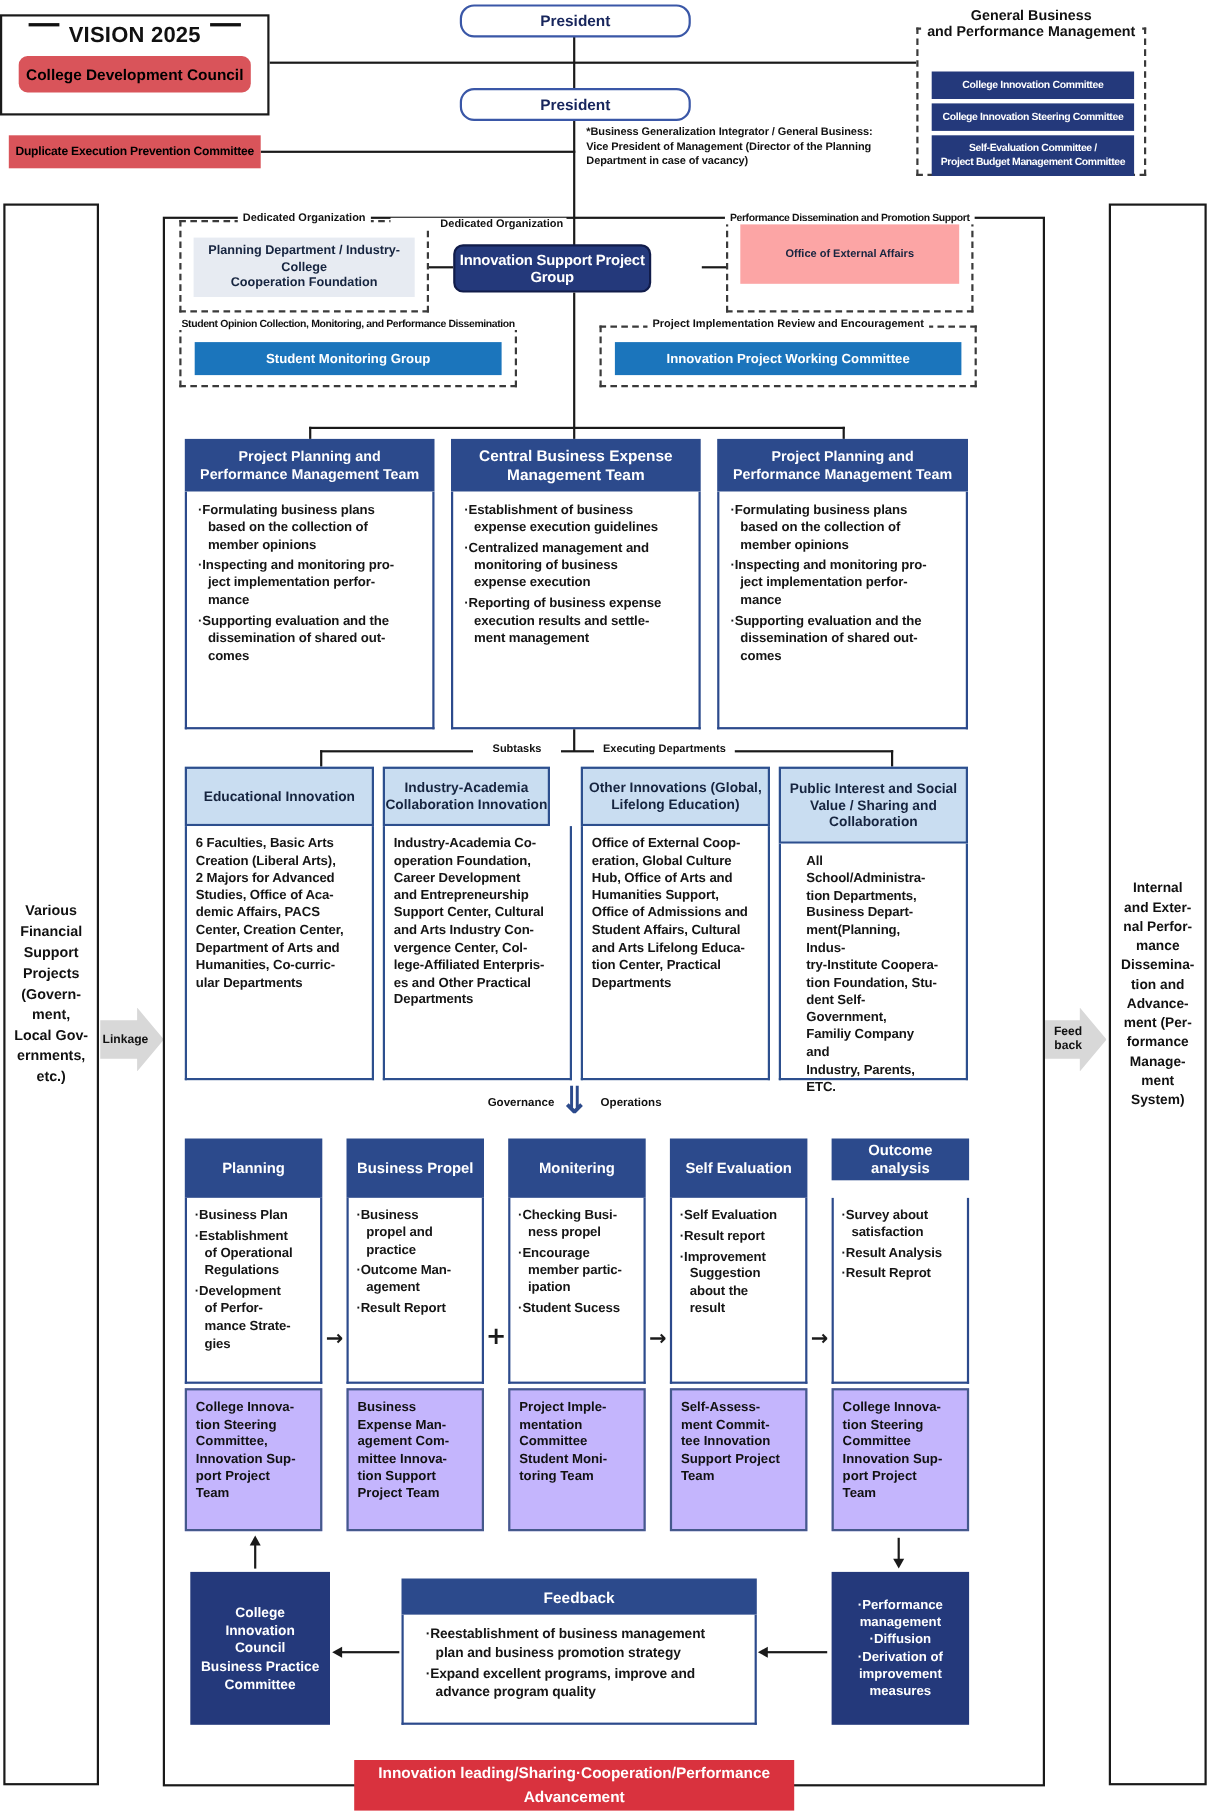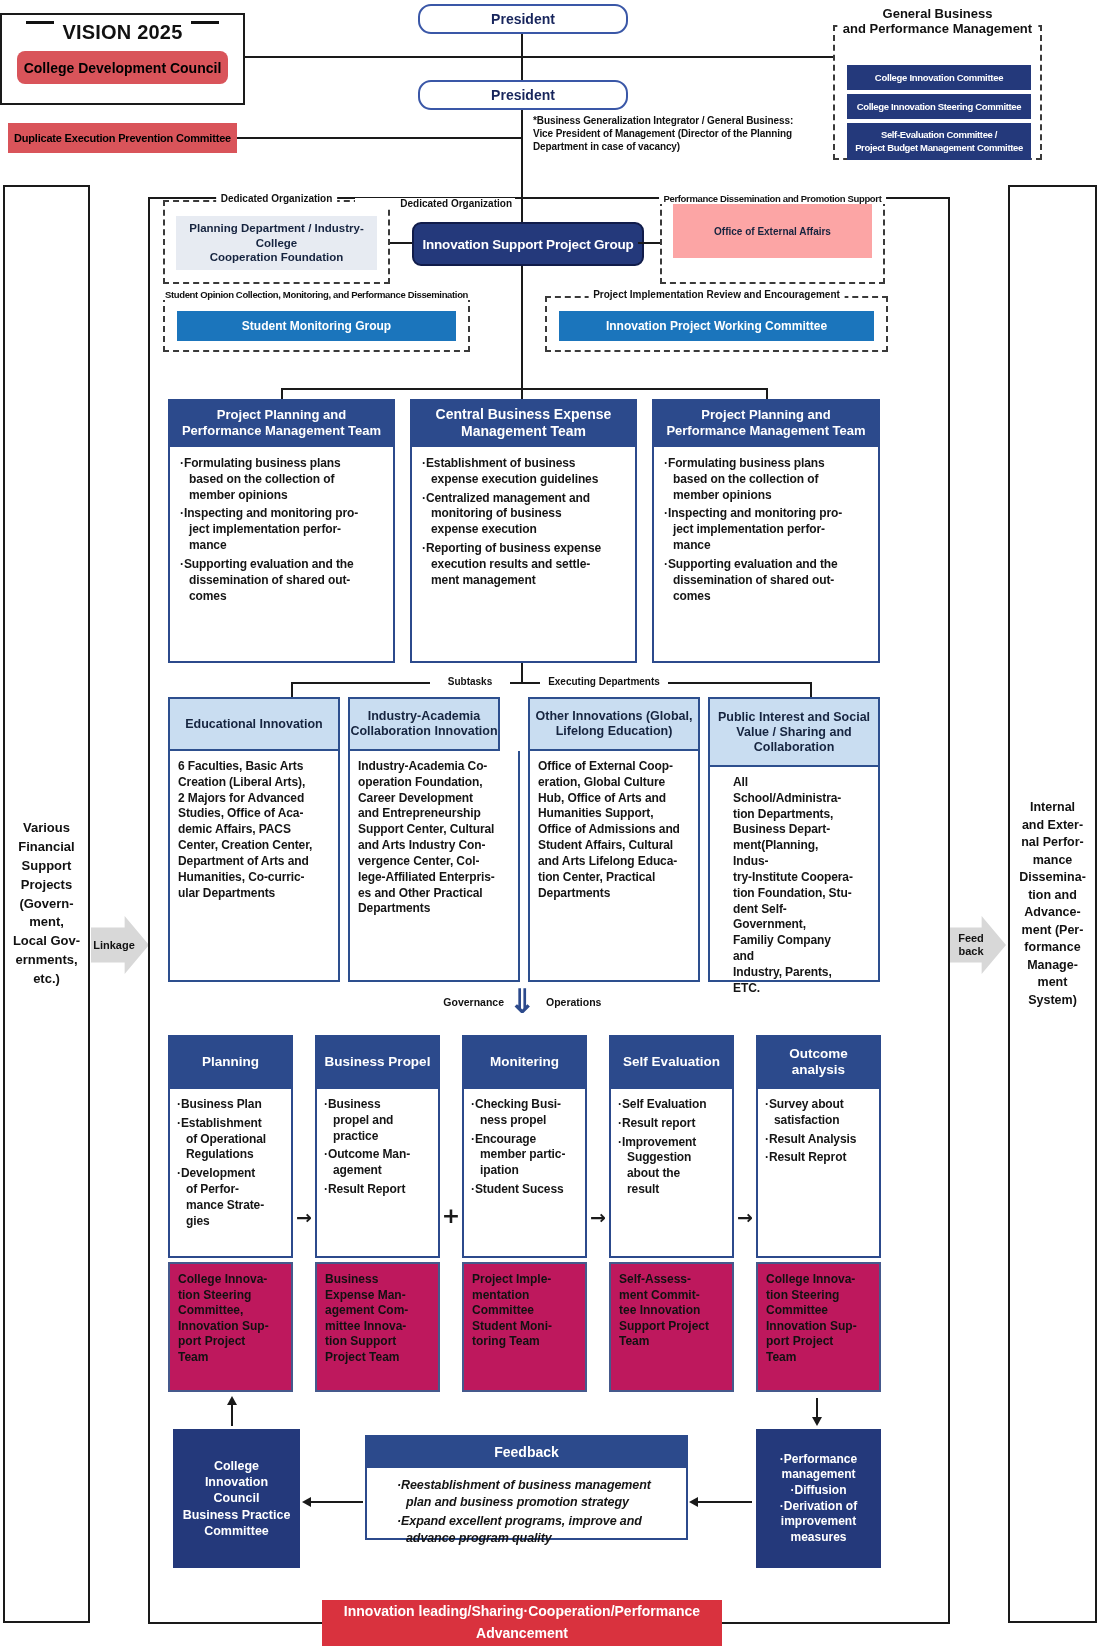--- a/index.html
+++ b/index.html
@@ -14,21 +14,21 @@
   .frame{border:2px solid #1a1a1a;background:#fff;}
   .dashed{border:2px dashed #3a3a3a;background:#fff;}
   .dlabel{position:absolute;top:-9px;left:50%;transform:translateX(-50%);background:#fff;
           padding:0 5px;font-weight:700;font-size:10px;white-space:nowrap;color:#111;}
   .dlabel.sm{font-size:9.5px;letter-spacing:-0.35px;}
   .navy{background:#24397b;color:#fff;font-weight:700;}
   .hdr{background:#2c4a8c;color:#fff;font-weight:700;}
   .blue{background:#1b75bc;color:#fff;font-weight:700;}
   .ltblue{background:#c9ddf1;border:2px solid #2d4f8e;color:#16243f;font-weight:700;}
   .body-box{background:#fff;border:2px solid #2c4a8c;border-top:none;}
-  .sub-box{background:#be185d;border:2px solid #45598c;font-weight:700;color:#111;}
+  .sub-box{background:#c4b5fd;border:2px solid #45598c;font-weight:700;color:#111;}
   .bl{padding-left:9px;text-indent:-9px;white-space:pre-line;margin-bottom:3px;}
   .bl::before{content:"·";}
   .bullets{font-size:12px;font-weight:700;line-height:1.32;letter-spacing:-0.1px;color:#151515;}
   .pill{border:2px solid #3a57a7;border-radius:13px;background:#fff;color:#17255c;
         font-weight:700;font-size:14px;z-index:2;}
   .red{background:#d9545a;color:#000000;font-weight:700;}
   .garrow{background:#d8d8d8;clip-path:polygon(0 20%,58% 20%,58% 0,100% 50%,58% 100%,58% 80%,0 80%);
           font-size:11px;font-weight:700;color:#111;display:flex;align-items:center;justify-content:center;
           padding-right:12px;line-height:1.15;text-align:center;}
   .sym{font-family:"DejaVu Sans",sans-serif;font-weight:700;color:#1a1a1a;}
@@ -107,21 +107,21 @@
 
   <div class="abs frame" style="left:148px;top:197px;width:802px;height:1427px;background:transparent;"></div>
 
   <div class="abs dashed" style="left:163px;top:200px;width:227px;height:84px;">
     <div class="dlabel">Dedicated Organization</div>
   </div>
   <div class="abs ctr pre b" style="left:176px;top:216px;width:201px;height:54px;background:#e7ebf2;font-size:11.5px;color:#16243f;line-height:1.3;">Planning Department / Industry-College
 Cooperation Foundation</div>
 
   <div class="abs b" style="left:355px;top:198px;width:160px;font-size:10px;text-align:right;background:#fff;padding:0 3px;">Dedicated Organization</div>
-  <div class="abs navy ctr" style="left:412px;top:222px;width:232px;height:44px;border-radius:9px;border:2px solid #111c4a;font-size:13.5px;letter-spacing:-0.2px;">Innovation Support Project Group</div>
+  <div class="abs navy ctr" style="left:412px;top:222px;width:180px;height:44px;border-radius:9px;border:2px solid #111c4a;font-size:13.5px;letter-spacing:-0.2px;">Innovation Support Project Group</div>
 
   <div class="abs dashed" style="left:660px;top:200px;width:225px;height:84px;">
     <div class="dlabel sm">Performance Dissemination and Promotion Support</div>
   </div>
   <div class="abs ctr b" style="left:673px;top:204px;width:199px;height:54px;background:#fca5a5;font-size:10px;color:#16243f;">Office of External Affairs</div>
 
   <div class="line" style="left:390px;top:242px;width:22px;height:2px;"></div>
   <div class="line" style="left:638px;top:242px;width:22px;height:2px;"></div>
 
   <div class="abs dashed" style="left:163px;top:296px;width:307px;height:56px;">
@@ -297,21 +297,21 @@
 Suggestion
 about the
 result</div>
   </div>
   <div class="abs sub-box pre" style="left:609px;top:1262px;width:125px;height:130px;padding:8px 8px;font-size:12px;line-height:1.3;">Self-Assess-
 ment Commit-
 tee Innovation
 Support Project
 Team</div>
 
-  <div class="abs hdr ctr pre" style="left:756px;top:1035px;width:125px;height:54px;font-size:13.5px;line-height:1.2;">Outcome
+  <div class="abs hdr ctr pre" style="left:756px;top:1035px;width:125px;height:38px;font-size:13.5px;line-height:1.2;">Outcome
 analysis</div>
   <div class="abs body-box bullets" style="left:756px;top:1089px;width:125px;height:169px;padding:8px 7px;">
     <div class="bl">Survey about
 satisfaction</div>
     <div class="bl">Result Analysis</div>
     <div class="bl">Result Reprot</div>
   </div>
   <div class="abs sub-box pre" style="left:756px;top:1262px;width:125px;height:130px;padding:8px 8px;font-size:12px;line-height:1.3;">College Innova-
 tion Steering
 Committee
@@ -327,21 +327,21 @@
   <div class="varrow up" style="left:231px;top:1400px;height:26px;"></div>
   <div class="varrow down" style="left:816px;top:1398px;height:24px;"></div>
 
   <div class="abs navy ctr pre" style="left:173px;top:1429px;width:127px;height:139px;font-size:12.5px;line-height:1.3;">College
 Innovation
 Council
 Business Practice
 Committee</div>
 
   <div class="abs hdr ctr" style="left:365px;top:1435px;width:323px;height:33px;font-size:14px;">Feedback</div>
-  <div class="abs body-box bullets" style="left:365px;top:1468px;width:323px;height:72px;padding:9px 30px;font-size:12.5px;font-style:italic;">
+  <div class="abs body-box bullets" style="left:365px;top:1468px;width:323px;height:100px;padding:9px 20px;font-size:12.5px;">
     <div class="bl">Reestablishment of business management
 plan and business promotion strategy</div>
     <div class="bl">Expand excellent programs, improve and
 advance program quality</div>
   </div>
 
   <div class="abs navy ctr pre" style="left:756px;top:1429px;width:125px;height:139px;font-size:12px;line-height:1.3;">·Performance
 management
 ·Diffusion
 ·Derivation of

